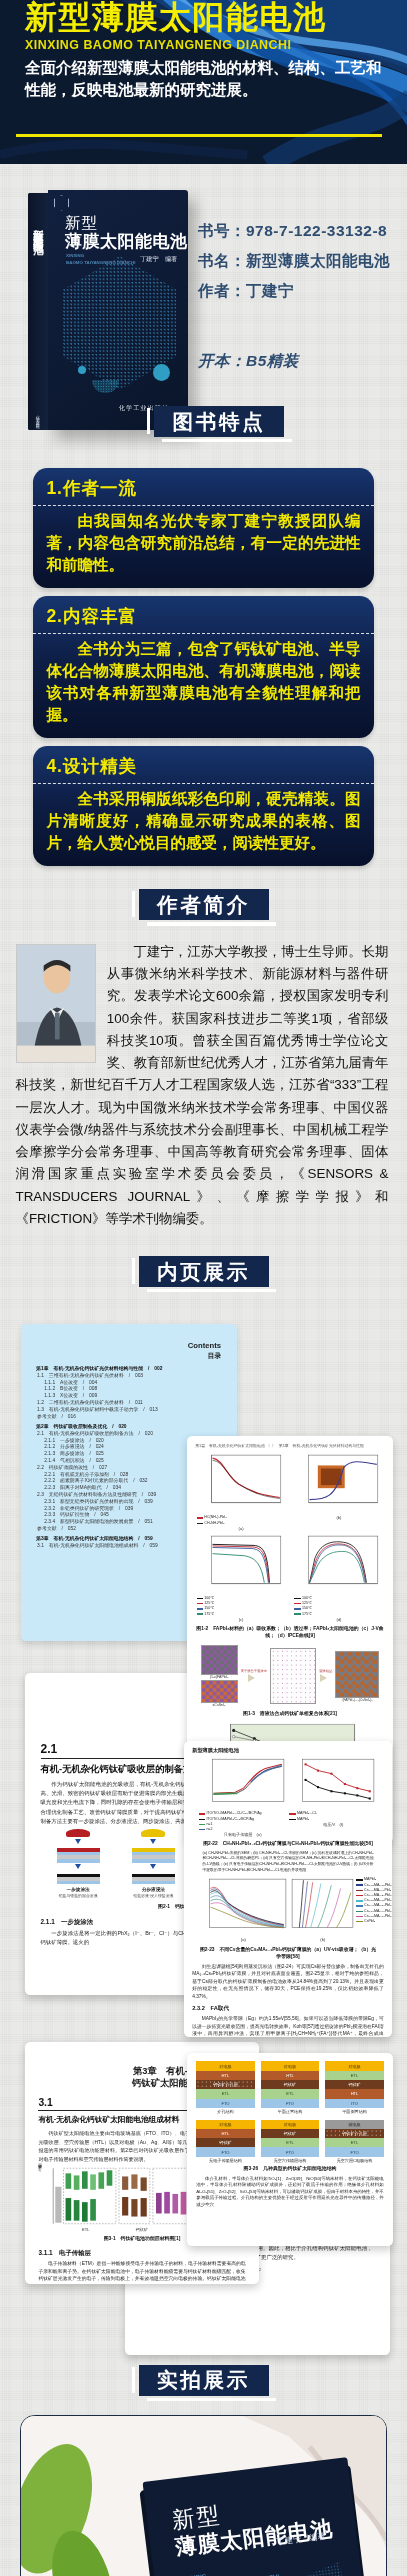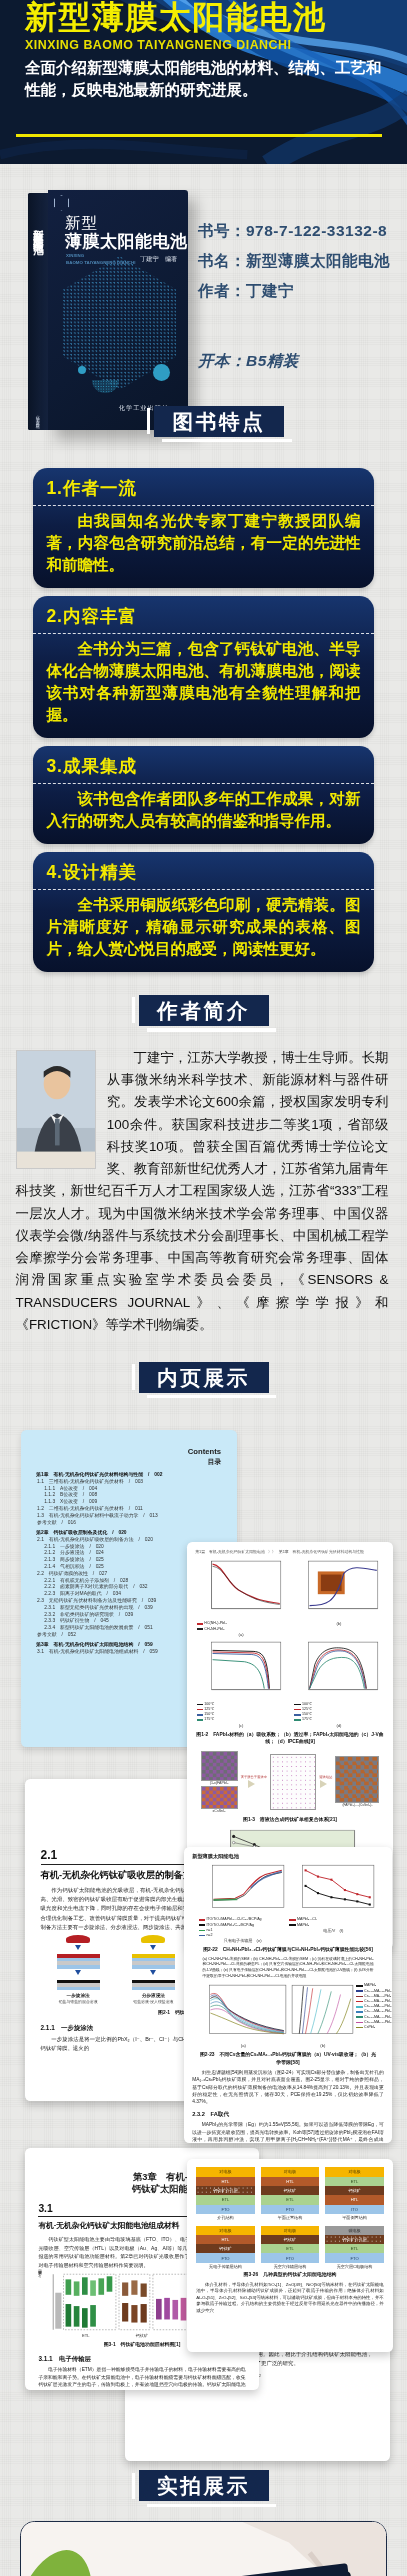--- a/index.html
+++ b/index.html
@@ -185,25 +185,20 @@
 <section class="features">
   <div class="feat">
     <h3>1.作者一流</h3>
     <hr class="dash">
     <p>由我国知名光伏专家丁建宁教授团队编著，内容包含研究前沿总结，有一定的先进性和前瞻性。</p>
   </div>
   <div class="feat">
     <h3>2.内容丰富</h3>
     <hr class="dash">
     <p>全书分为三篇，包含了钙钛矿电池、半导体化合物薄膜太阳电池、有机薄膜电池，阅读该书对各种新型薄膜电池有全貌性理解和把握。</p>
-  </div>
-  <div class="feat">
-    <h3>3.成果集成</h3>
-    <hr class="dash">
-    <p>该书包含作者团队多年的工作成果，对新入行的研究人员有较高的借鉴和指导作用。</p>
   </div>
   <div class="feat">
     <h3>4.设计精美</h3>
     <hr class="dash">
     <p>全书采用铜版纸彩色印刷，硬壳精装。图片清晰度好，精确显示研究成果的表格、图片，给人赏心悦目的感受，阅读性更好。</p>
   </div>
 </section>
 
 <div class="banner-wrap" style="margin-top:23px;">
   <div class="sec-banner">

